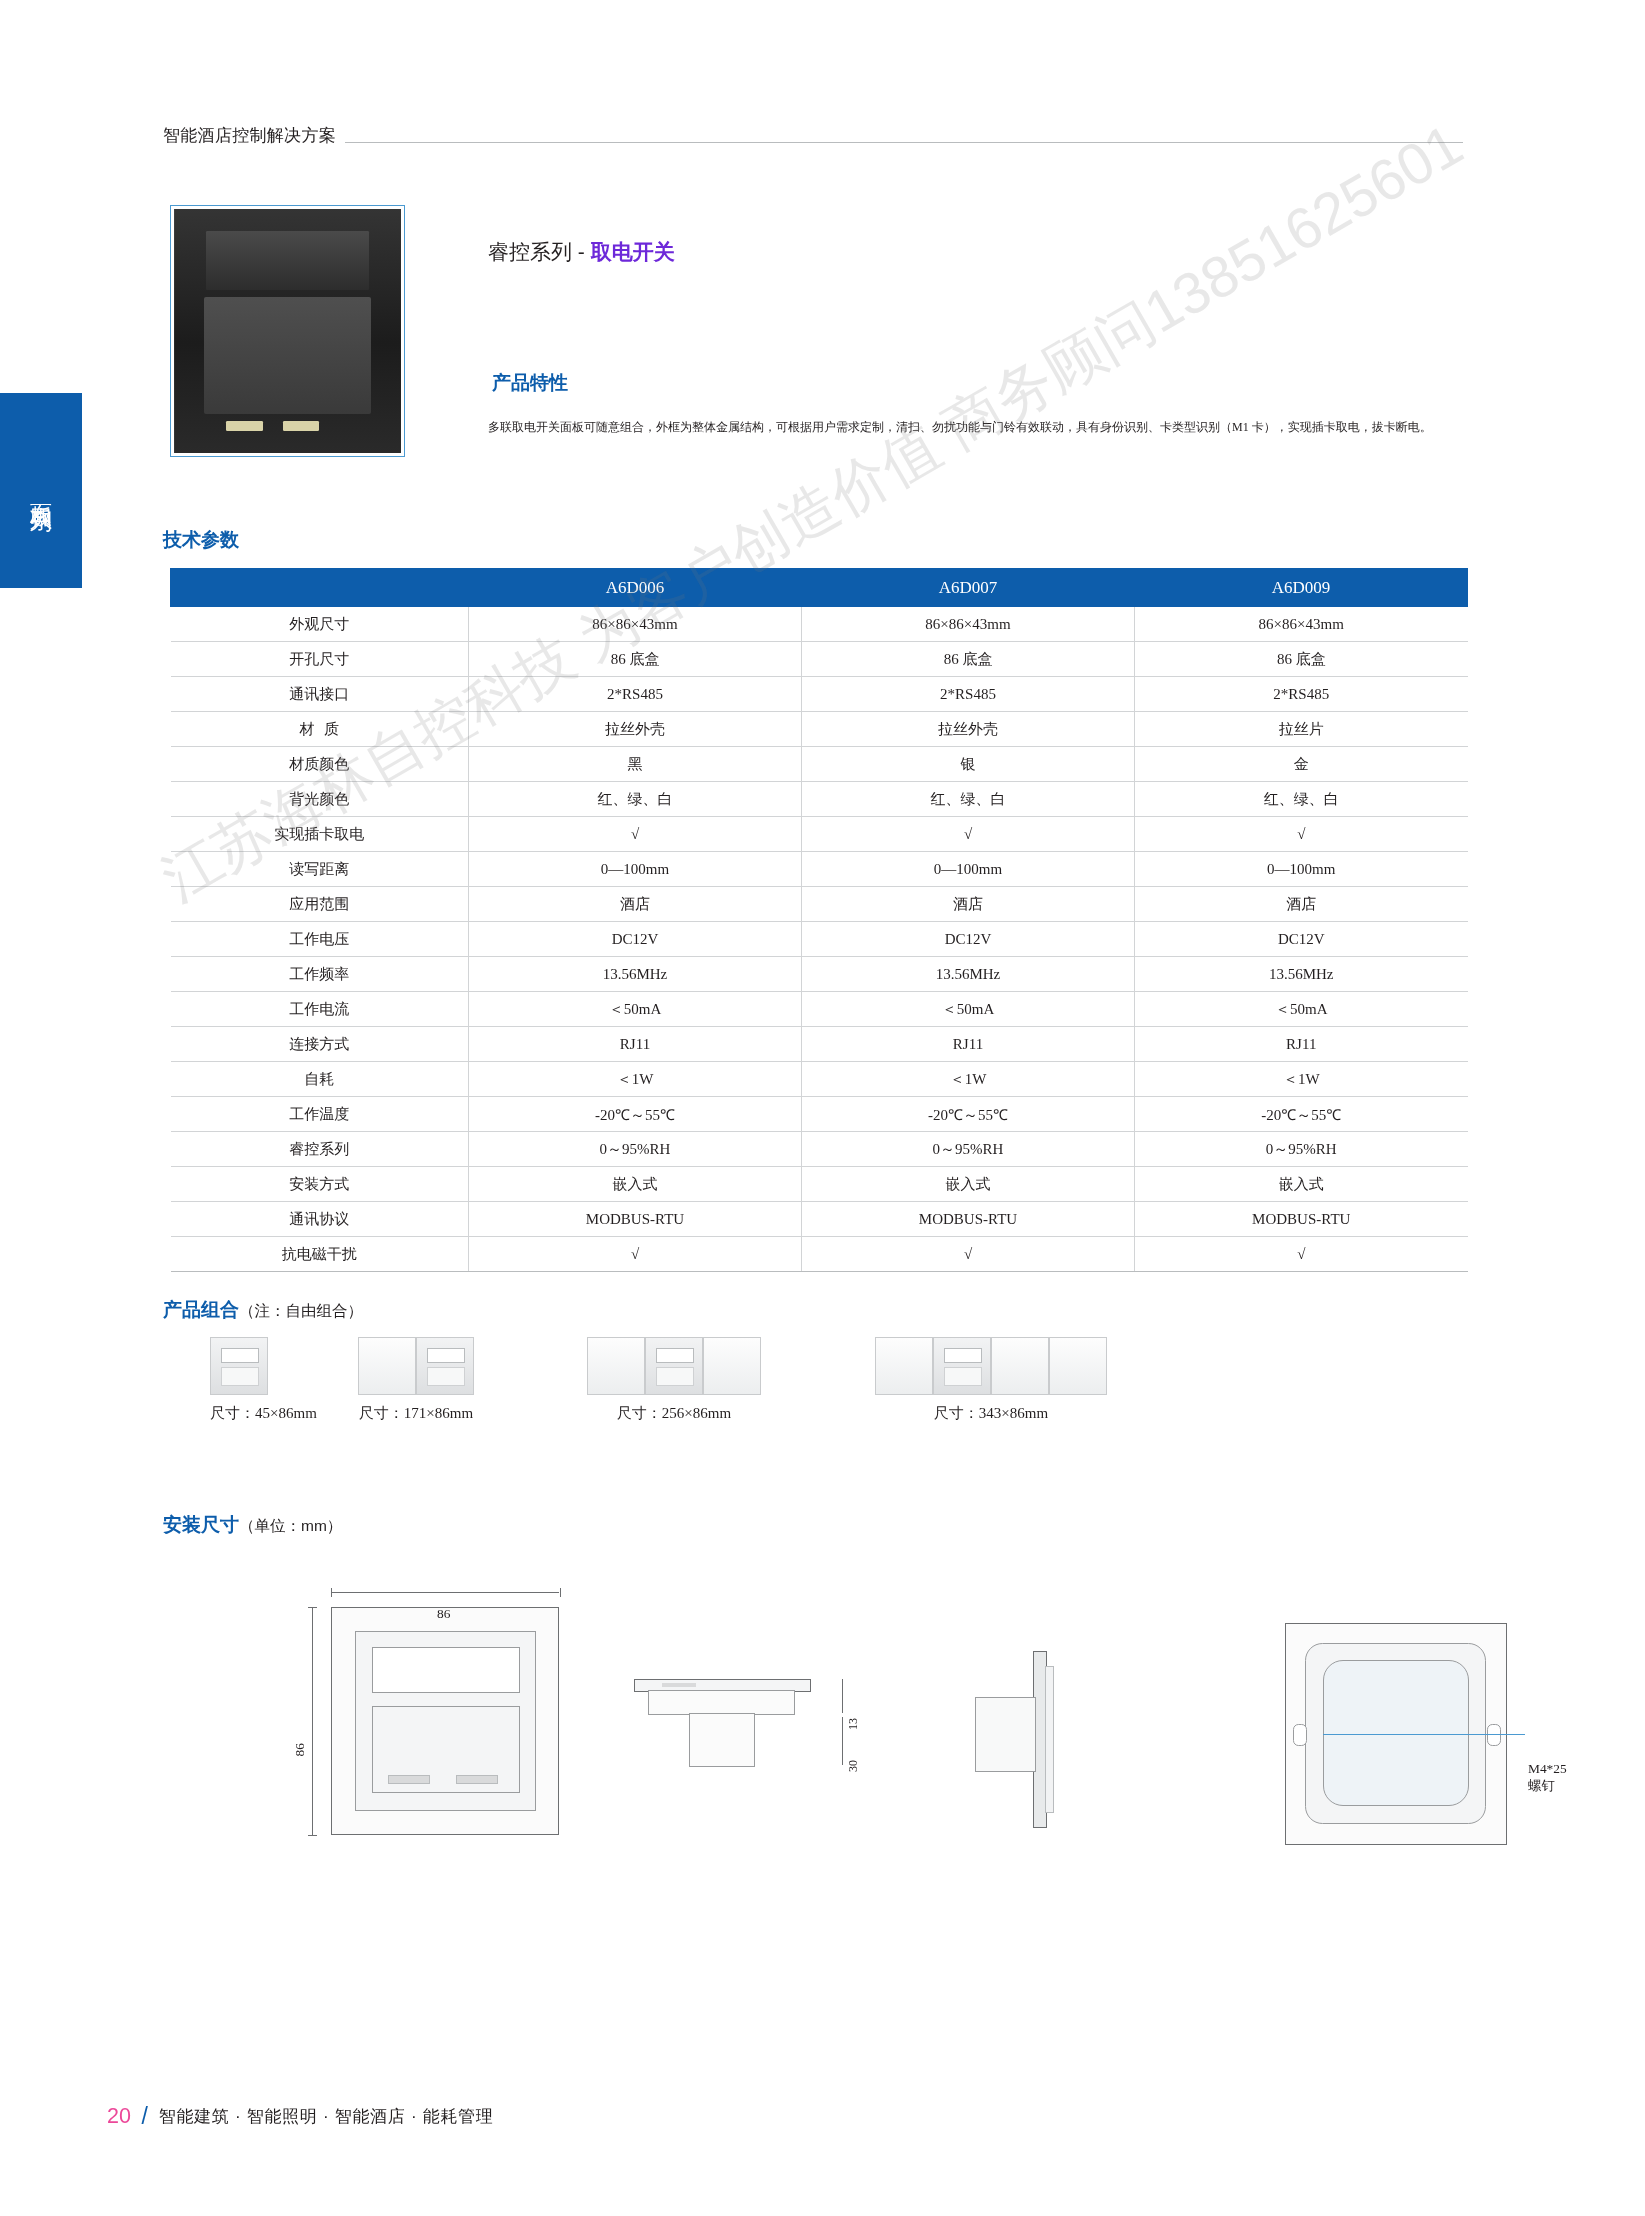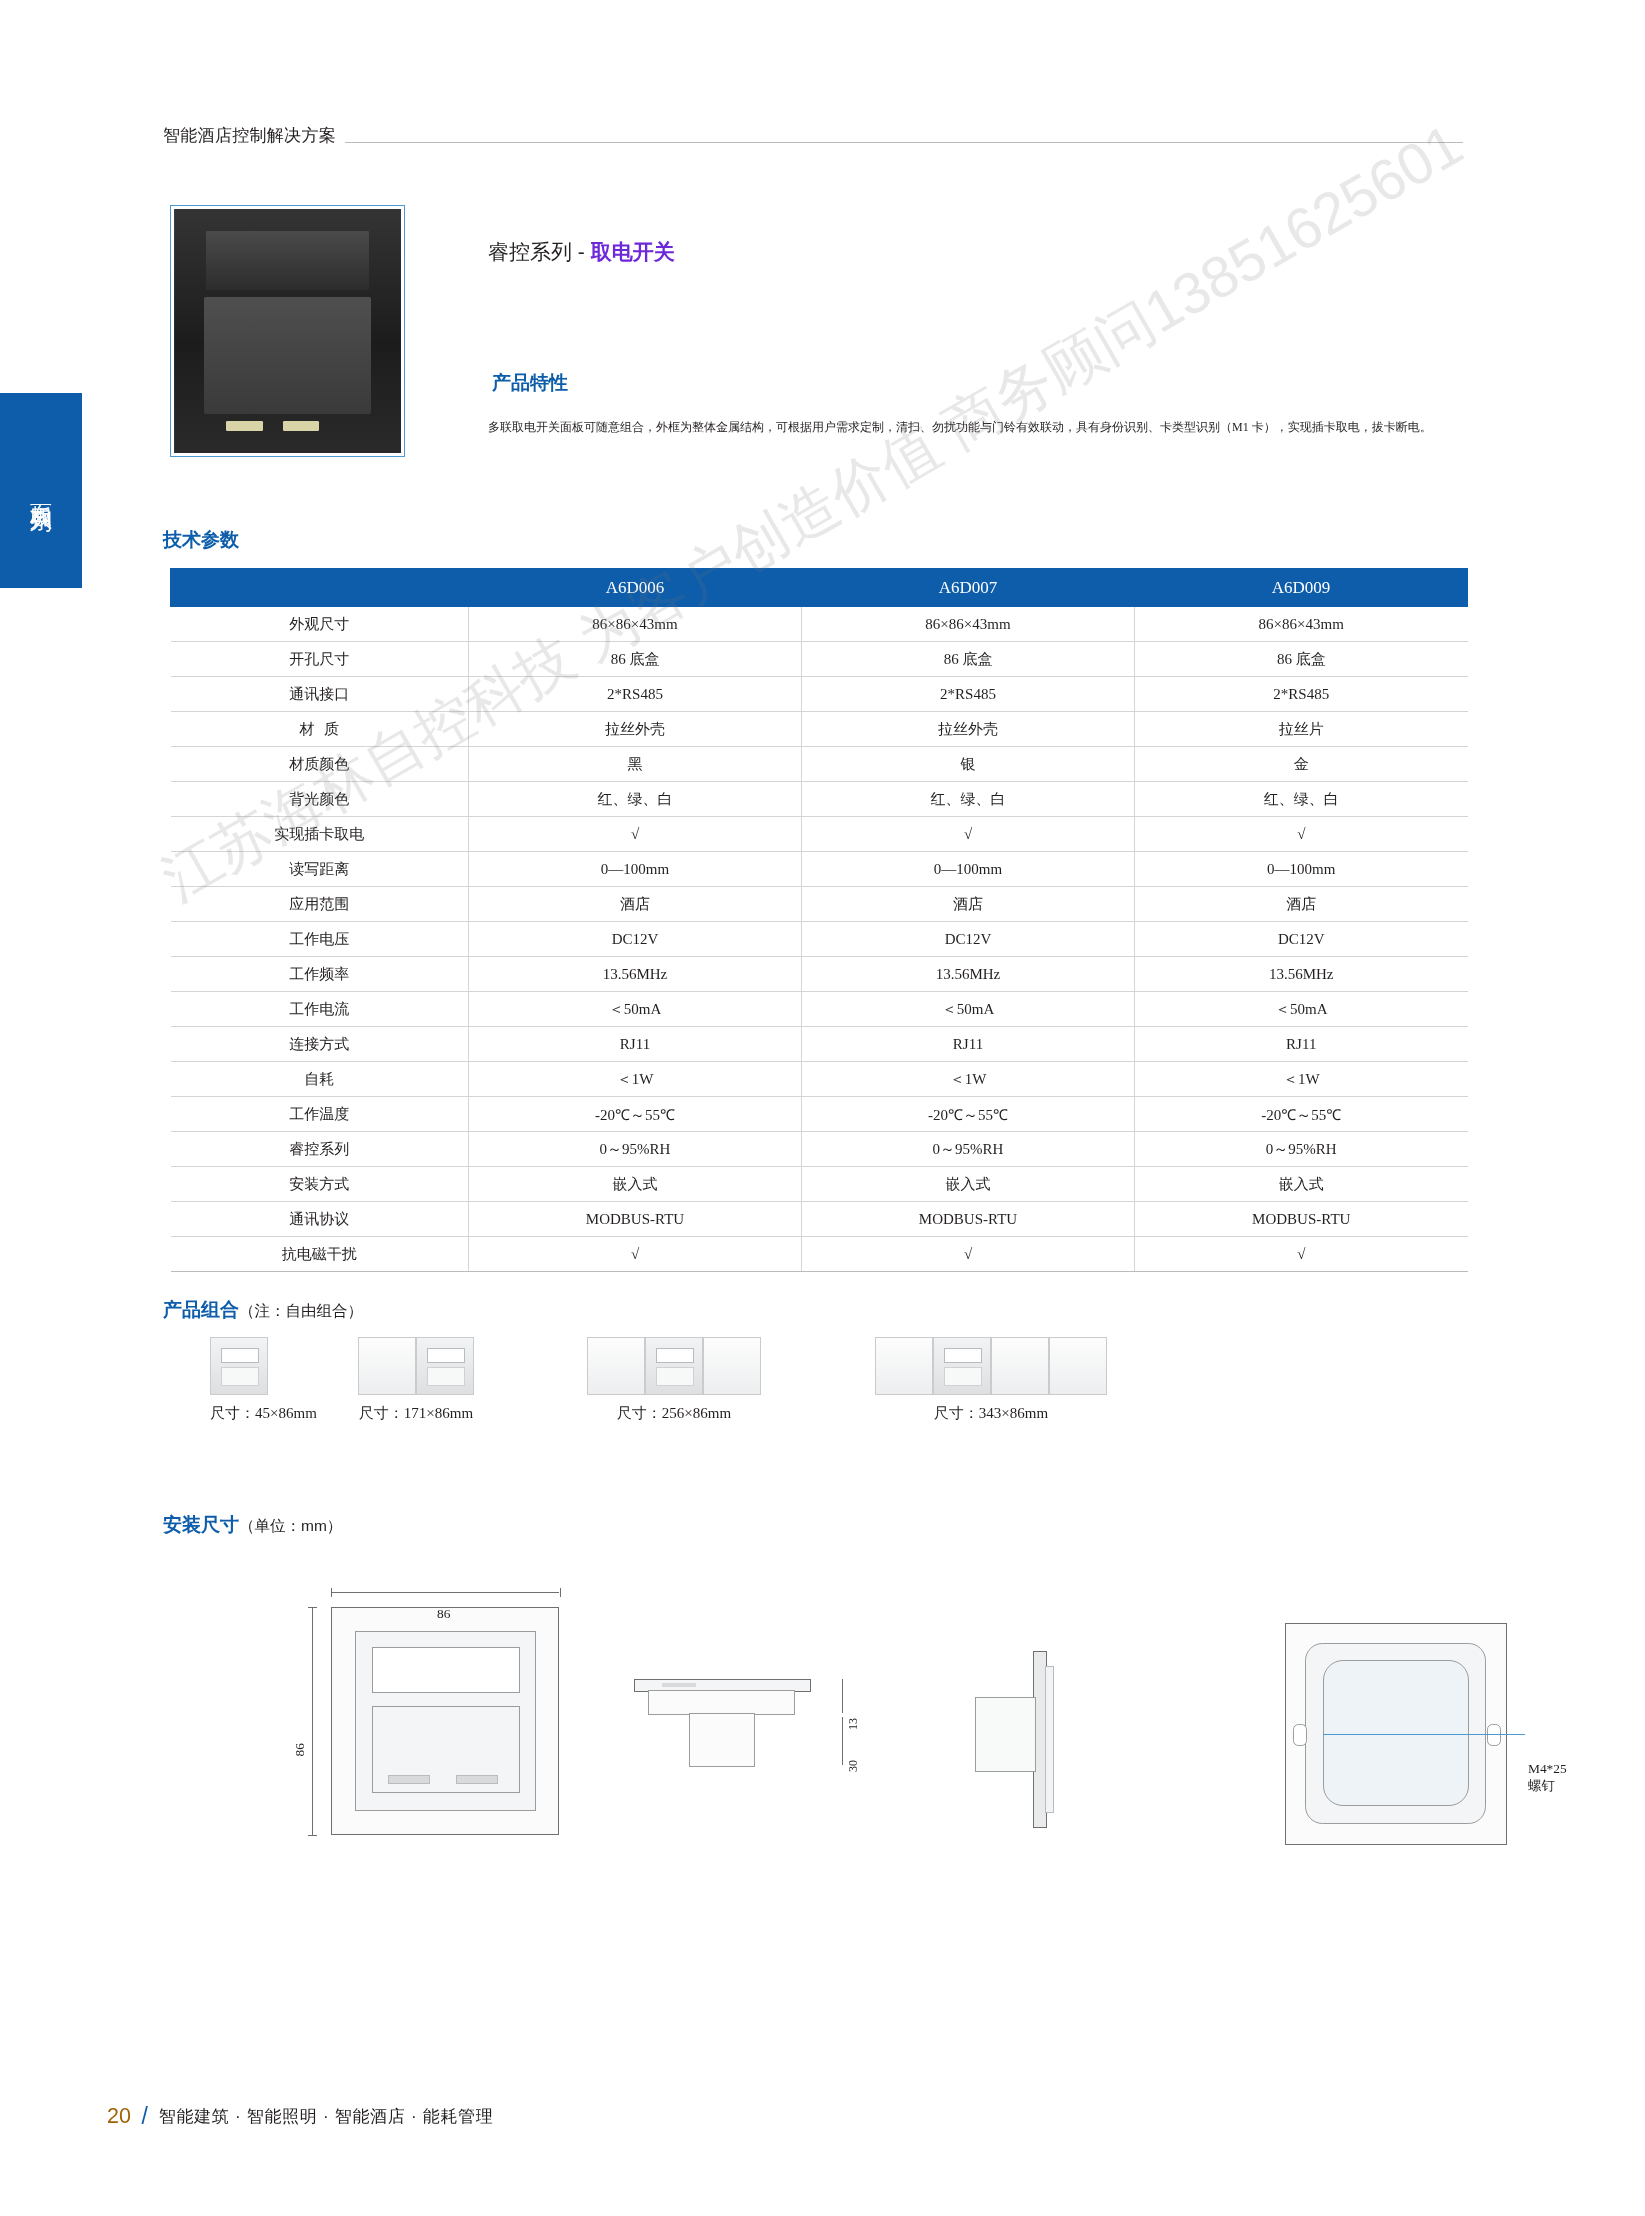--- a/index.html
+++ b/index.html
@@ -158,21 +158,21 @@
   }
   .wm span {
     position:absolute; left:0; top:376px;
     transform:rotate(-30deg); transform-origin:left center;
     font-size:58px; color:rgba(120,120,120,0.17);
     white-space:nowrap; font-family:"Liberation Sans", sans-serif;
   }
 
   
   .footer { position:absolute; left:107px; top:2103px; display:flex; align-items:center; gap:10.7px; }
-  .footer .pnum { font-size:21.5px; color:#a16207; }
+  .footer .pnum { font-size:21.5px; color:#ec4899; }
   .footer .slash { font-size:23px; color:#0d5dab; }
   .footer .ftxt { font-size:17px; color:#231f20; letter-spacing:0.7px; }
 </style>
 </head>
 <body>
 
 <div class="page">
 
   <div class="header">
     <div class="header-title">智能酒店控制解决方案</div>

